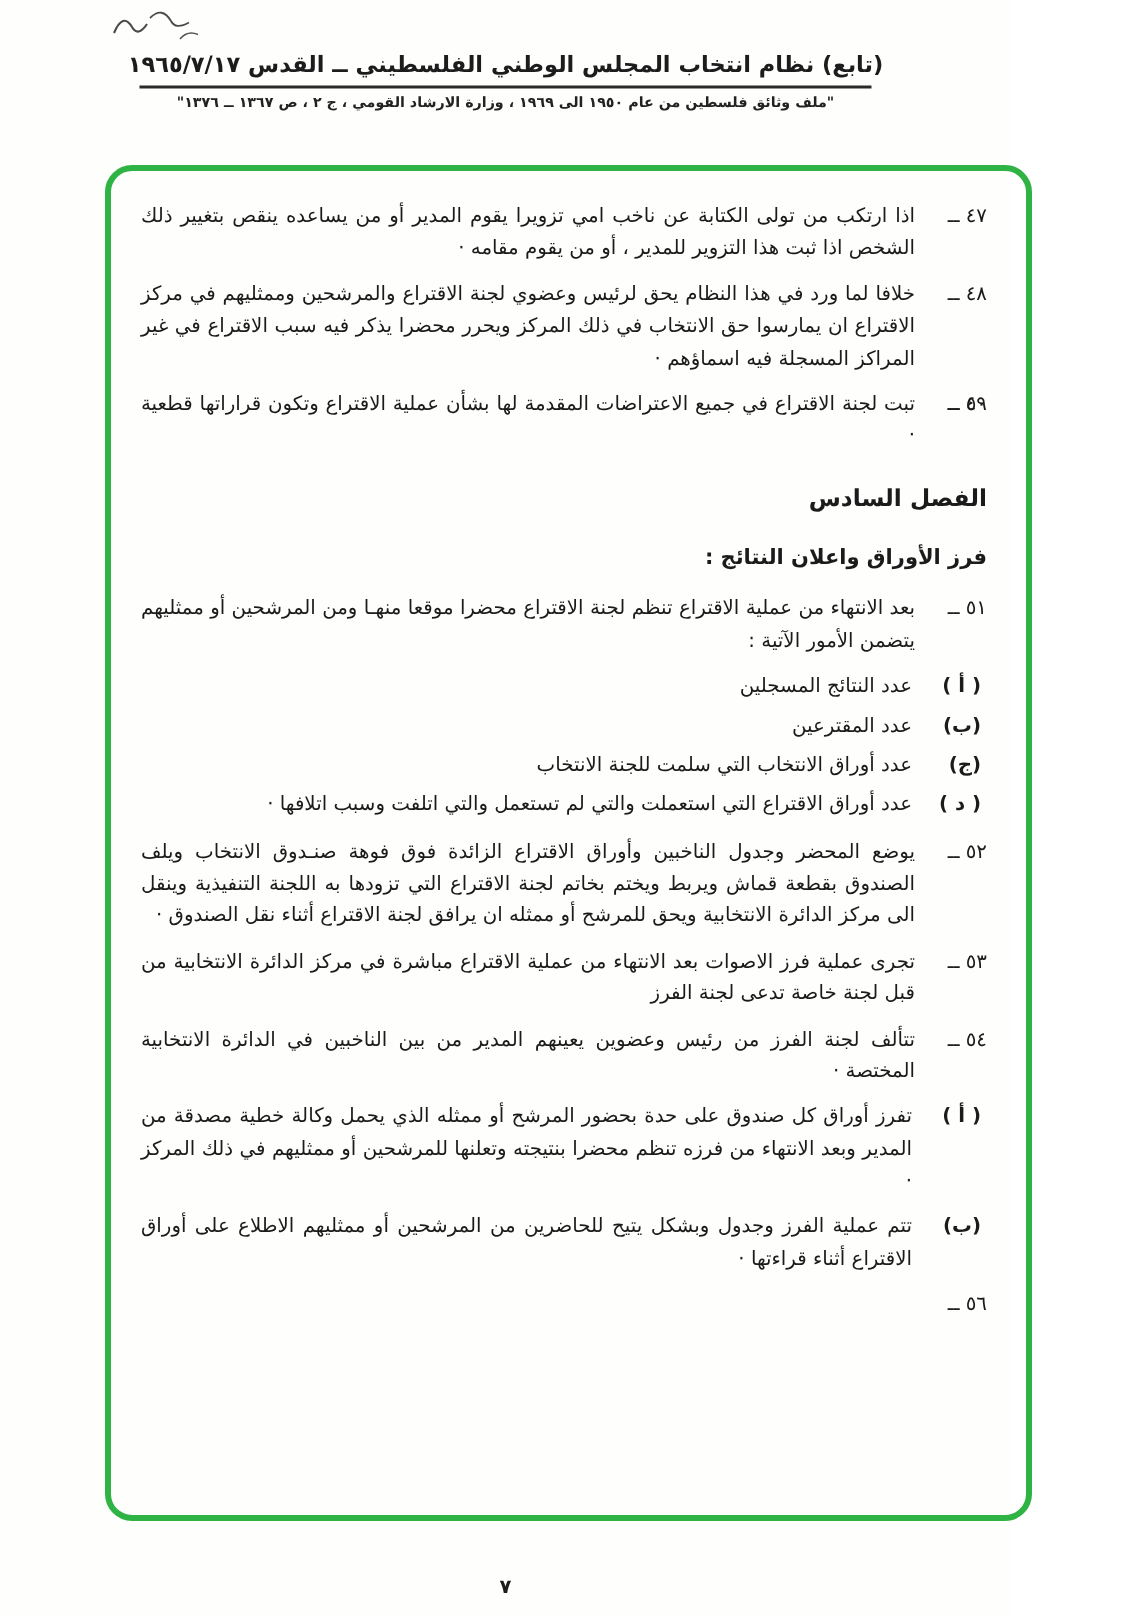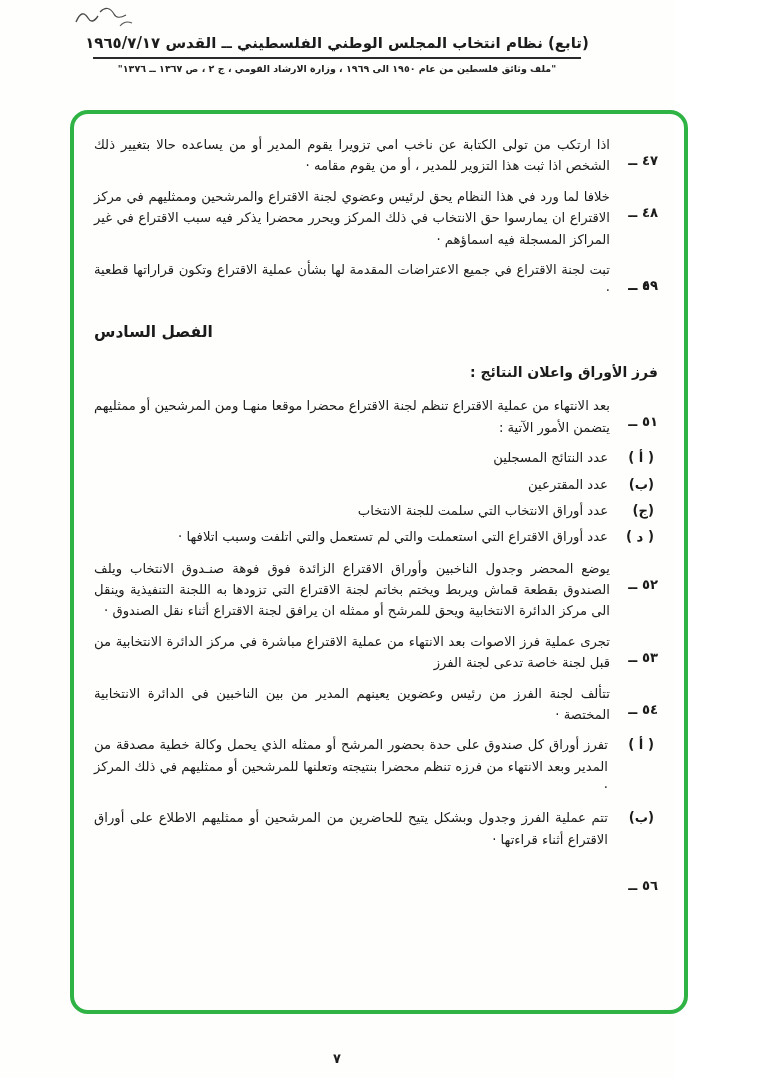--- a/index.html
+++ b/index.html
@@ -69,38 +69,38 @@
     color: #1b1b1b;
   }
   .clause {
     position: relative;
     padding-right: 48px;
     margin-bottom: 9px;
   }
   .clause-num {
     position: absolute;
     right: 0;
-    top: 16px;
-    font-weight: bold;
+    top: 0;
+    font-weight: normal;
     white-space: nowrap;
   }
   .sub-item {
     position: relative;
     padding-right: 50px;
     margin-bottom: 5px;
   }
   .sub-marker {
     position: absolute;
     right: 4px;
     top: 0;
     font-weight: bold;
     white-space: nowrap;
   }
   .chapter-title {
-    text-align: left;
+    text-align: right;
     font-weight: bold;
     font-size: 15.5px;
     margin: 18px 0 16px 0;
     letter-spacing: 0.5px;
   }
   .section-title {
     font-weight: bold;
     font-size: 14px;
     margin: 0 0 12px 0;
   }
@@ -129,21 +129,21 @@
     <div class="header-title">(تابع) نظام انتخاب المجلس الوطني الفلسطيني ــ القدس ١٩٦٥/٧/١٧</div>
     <div class="header-rule"></div>
     <div class="header-source">"ملف وثائق فلسطين من عام ١٩٥٠ الى ١٩٦٩ ، وزارة الارشاد القومي ، ج ٢ ، ص ١٣٦٧ ــ ١٣٧٦"</div>
   </div>
 
   <div class="green-box">
     <div class="doc-text">
 
       <div class="clause">
         <span class="clause-num">٤٧ ــ</span>
-        <span>اذا ارتكب من تولى الكتابة عن ناخب امي تزويرا يقوم المدير أو من يساعده حالا بتغيير ذلك الشخص اذا ثبت هذا التزوير للمدير ، أو من يقوم مقامه ·</span>
+        <span>اذا ارتكب من تولى الكتابة عن ناخب امي تزويرا يقوم المدير أو من يساعده ينقص بتغيير ذلك الشخص اذا ثبت هذا التزوير للمدير ، أو من يقوم مقامه ·</span>
       </div>
 
       <div class="clause">
         <span class="clause-num">٤٨ ــ</span>
         <span>خلافا لما ورد في هذا النظام يحق لرئيس وعضوي لجنة الاقتراع والمرشحين وممثليهم في مركز الاقتراع ان يمارسوا حق الانتخاب في ذلك المركز ويحرر محضرا يذكر فيه سبب الاقتراع في غير المراكز المسجلة فيه اسماؤهم ·</span>
       </div>
 
       <div class="clause">
         <span class="clause-num">٤٩ ــ</span>
       </div>

